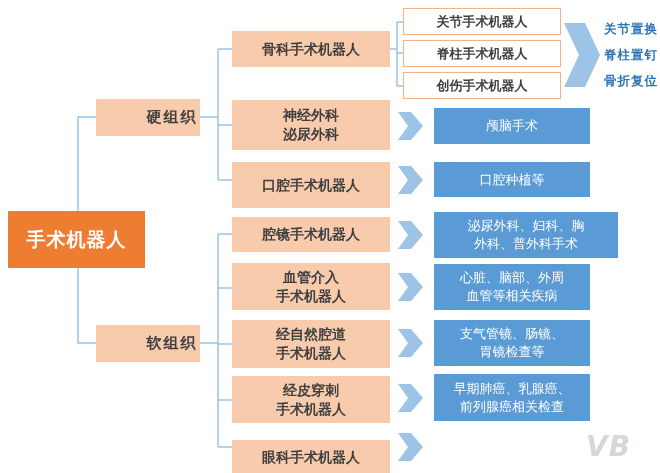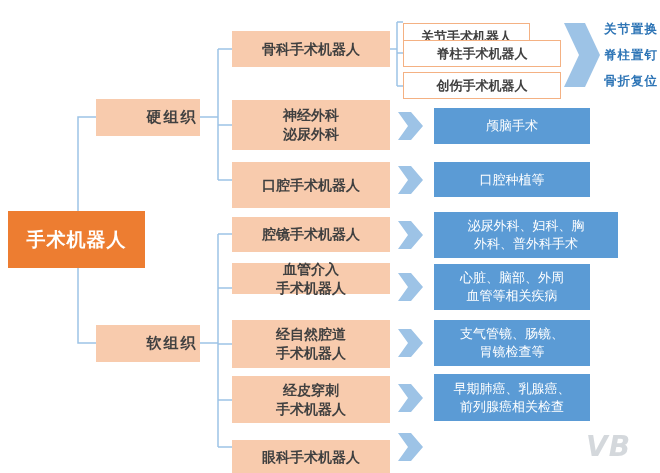--- a/index.html
+++ b/index.html
@@ -81,39 +81,39 @@
       <polygon points="398,433 411,433 423,447 411,461 398,461 408,447"></polygon>
     </g>
   </svg>
 
   <div class="box root" style="left:8px;top:211px;width:137px;height:57px">手术机器人</div>
 
   <div class="box branch" style="left:96px;top:99px;width:104px;height:37px">硬组织</div>
   <div class="box branch" style="left:96px;top:325px;width:104px;height:37px">软组织</div>
 
   <div class="box peach" style="left:232px;top:31px;width:158px;height:36px">骨科手术机器人</div>
-  <div class="box leaf" style="left:403px;top:23px;width:127px;height:27px">关节手术机器人</div>
+  <div class="box leaf" style="left:403px;top:8px;width:158px;height:27px">关节手术机器人</div>
   <div class="box leaf" style="left:403px;top:72px;width:158px;height:27px">创伤手术机器人</div>
   <div class="box leaf" style="left:403px;top:40px;width:158px;height:27px">脊柱手术机器人</div>
   <div class="outcome-text" style="left:604px;top:21px">关节置换</div>
   <div class="outcome-text" style="left:604px;top:47px">脊柱置钉</div>
   <div class="outcome-text" style="left:604px;top:73px">骨折复位</div>
 
   <div class="box peach" style="left:232px;top:100px;width:158px;height:50px">神经外科
 泌尿外科</div>
   <div class="box blue" style="left:434px;top:108px;width:156px;height:36px">颅脑手术</div>
 
   <div class="box peach" style="left:232px;top:162px;width:158px;height:46px">口腔手术机器人</div>
   <div class="box blue" style="left:434px;top:162px;width:156px;height:35px">口腔种植等</div>
 
   <div class="box peach" style="left:232px;top:217px;width:158px;height:35px">腔镜手术机器人</div>
   <div class="box blue" style="left:434px;top:212px;width:184px;height:46px">泌尿外科、妇科、胸
 外科、普外科手术</div>
 
-  <div class="box peach" style="left:232px;top:263px;width:158px;height:31px">血管介入
+  <div class="box peach" style="left:232px;top:263px;width:158px;height:47px">血管介入
 手术机器人</div>
   <div class="box blue" style="left:434px;top:264px;width:156px;height:46px">心脏、脑部、外周
 血管等相关疾病</div>
 
   <div class="box peach" style="left:232px;top:320px;width:158px;height:48px">经自然腔道
 手术机器人</div>
   <div class="box blue" style="left:434px;top:320px;width:156px;height:46px">支气管镜、肠镜、
 胃镜检查等</div>
 
   <div class="box peach" style="left:232px;top:376px;width:158px;height:47px">经皮穿刺

